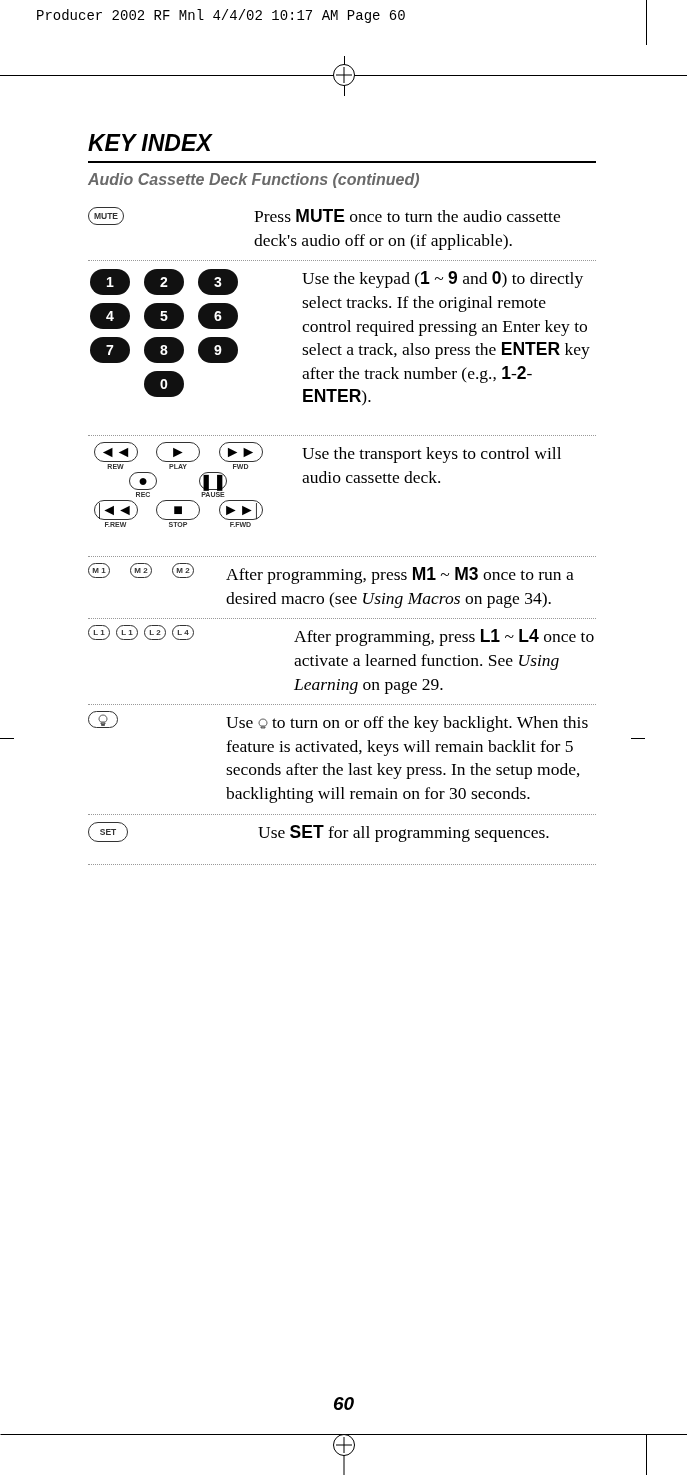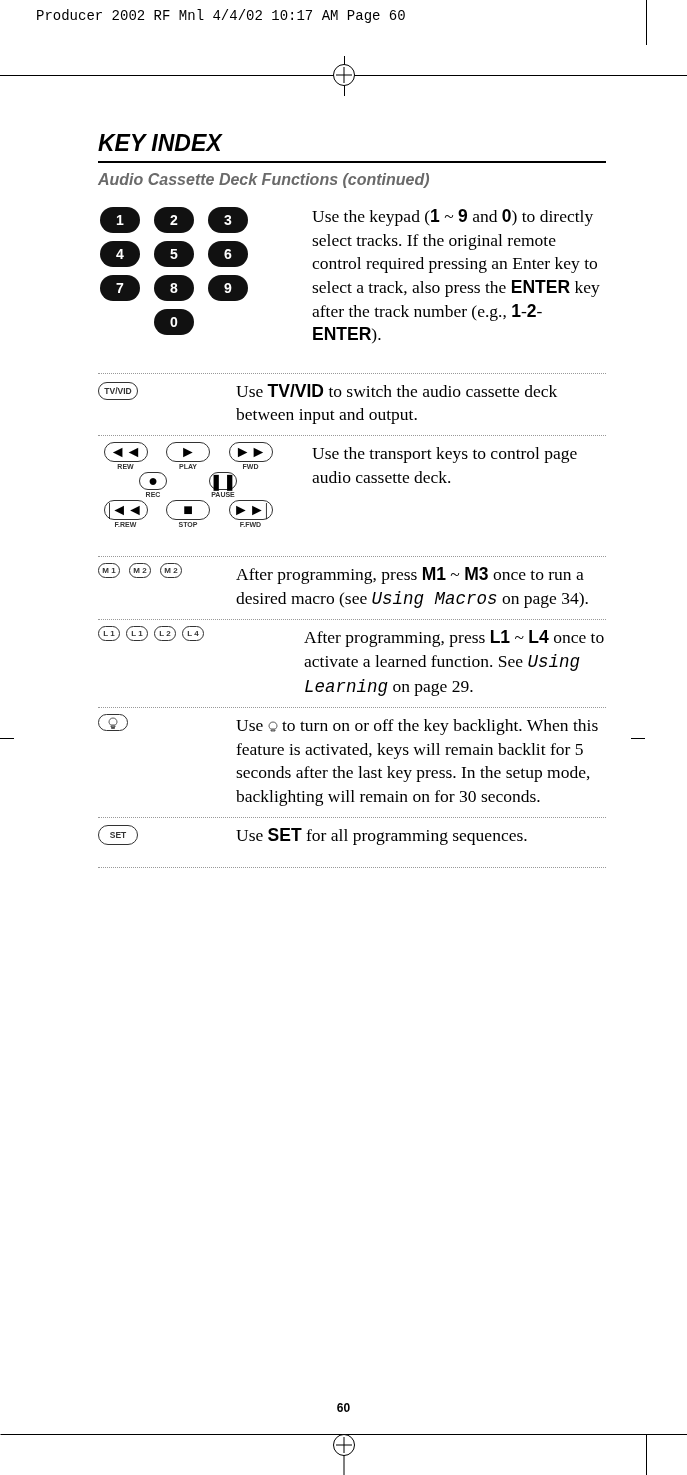--- a/index.html
+++ b/index.html
@@ -77,21 +77,21 @@
     position: absolute;
     right: 42px;
     top: 50%;
     width: 14px;
     height: 1px;
     background: #000;
   }
   .page {
     position: absolute;
     top: 130px;
-    left: 98px;
+    left: 88px;
     width: 508px;
   }
   .section-title {
     font-family: Arial, Helvetica, sans-serif;
     font-weight: bold;
     font-size: 23px;
     font-style: italic;
     color: #000;
   }
   .rule {
@@ -122,21 +122,20 @@
     color: #000;
     flex: 1;
     padding-left: 8px;
   }
   .desc .bold {
     font-family: Arial, Helvetica, sans-serif;
     font-weight: bold;
   }
   .desc .italic {
     font-style: italic;
-    font-family: Liberation Mono, monospace;
   }
   .pill {
     display: inline-flex;
     align-items: center;
     justify-content: center;
     border: 1.5px solid #333;
     border-radius: 50px;
     font-family: Arial, Helvetica, sans-serif;
     font-size: 8.5px;
     font-weight: bold;
@@ -198,34 +197,35 @@
   .tbtn.small { width: 26px; height: 16px; }
   .tlbl {
     font-family: Arial, sans-serif;
     font-size: 7px;
     font-weight: bold;
     color: #333;
     margin-top: 1px;
   }
   .m-row {
     display: flex;
-    gap: 9px;
+    gap: 20px;
   }
   .l-row {
     display: flex;
     gap: 6px;
   }
   .page-num {
     position: absolute;
     bottom: 60px;
     left: 50%;
     transform: translateX(-50%);
     font-family: Arial, sans-serif;
     font-weight: bold;
-    font-size: 12px;
+    font-size: 19px;
+    font-style: italic;
   }
   .crop-bottom {
     position: absolute;
     bottom: 0;
     left: 50%;
     transform: translateX(-50%);
     width: 100%;
     height: 40px;
     border-top: 1px solid #000;
   }
@@ -285,20 +285,28 @@
 <div class="crop-top-line"></div>
 <div class="crop-top-circle"></div>
 <div class="side-tick-left"></div>
 <div class="side-tick-right"></div>
 
 <div class="page">
   <div class="section-title">KEY INDEX</div>
   <div class="rule"></div>
   <div class="subsection">Audio Cassette Deck Functions (continued)</div>
 
+  <div class="row">
+    <div class="icon-col" style="width:158px;">
+      <span class="pill pill-mute">MUTE</span>
+    </div>
+    <div class="desc">
+      <span>Press </span><span class="bold">MUTE</span><span> once to turn the audio cassette deck's audio off or on (if applicable).</span>
+    </div>
+  </div>
 
   <div class="row" style="padding-bottom:26px;">
     <div class="icon-col" style="width:190px;">
       <div class="keypad">
         <div class="numkey">1</div>
         <div class="numkey">2</div>
         <div class="numkey">3</div>
         <div class="numkey">4</div>
         <div class="numkey">5</div>
         <div class="numkey">6</div>
@@ -306,28 +314,20 @@
         <div class="numkey">8</div>
         <div class="numkey">9</div>
         <div class="numkey zero">0</div>
       </div>
     </div>
     <div class="desc" style="padding-left:24px;">
       <span>Use the keypad (</span><span class="bold">1</span><span> ~ </span><span class="bold">9</span><span> and </span><span class="bold">0</span><span>) to directly select tracks. If the original remote control required pressing an Enter key to select a track, also press the </span><span class="bold">ENTER</span><span> key after the track number (e.g., </span><span class="bold">1</span><span>-</span><span class="bold">2</span><span>-</span><span class="bold">ENTER</span><span>).</span>
     </div>
   </div>
 
-  <div class="row">
-    <div class="icon-col" style="width:130px;">
-      <span class="pill pill-small">TV/VID</span>
-    </div>
-    <div class="desc">
-      <span>Use </span><span class="bold">TV/VID</span><span> to switch the audio cassette deck between input and output.</span>
-    </div>
-  </div>
 
   <div class="row" style="padding-bottom:26px;">
     <div class="icon-col" style="width:190px;">
       <div class="transport">
         <div class="trow">
           <div class="tkey">
               <div class="tbtn">◄◄</div>
               <div class="tlbl">REW</div>
             </div>
           <div class="tkey">
@@ -358,21 +358,21 @@
               <div class="tbtn">■</div>
               <div class="tlbl">STOP</div>
             </div>
           <div class="tkey">
               <div class="tbtn">►►|</div>
               <div class="tlbl">F.FWD</div>
             </div>
         </div>
       </div>
     </div>
-    <div class="desc" style="padding-left:24px;">Use the transport keys to control page audio cassette deck.</div>
+    <div class="desc" style="padding-left:24px;">Use the transport keys to control will audio cassette deck.</div>
   </div>
 
   <div class="row">
     <div class="icon-col" style="width:130px;">
       <div class="m-row">
         <span class="pill pill-round">M 1</span>
         <span class="pill pill-round">M 2</span>
         <span class="pill pill-round">M 2</span>
       </div>
     </div>
@@ -403,21 +403,21 @@
           </svg>
       </span>
     </div>
     <div class="desc">
       <span>Use </span><svg width="10" height="12" viewBox="0 0 10 12" style="vertical-align:middle;">
           <path d="M5 1 C2.5 1 1 3 1 5 C1 6.5 2 7 2.5 8 L7.5 8 C8 7 9 6.5 9 5 C9 3 7.5 1 5 1 Z M3 9 L7 9 L7 10 L3 10 Z" fill="none" stroke="#333" stroke-width="0.8"></path>
         </svg><span> to turn on or off the key backlight. When this feature is activated, keys will remain backlit for 5 seconds after the last key press. In the setup mode, backlighting will remain on for 30 seconds.</span>
     </div>
   </div>
 
-  <div class="row" style="padding-bottom:20px;">
+  <div class="row" style="padding-bottom:20px;gap:32px;">
     <div class="icon-col" style="width:130px;">
       <span class="pill pill-set">SET</span>
     </div>
     <div class="desc">
       <span>Use </span><span class="bold">SET</span><span> for all programming sequences.</span>
     </div>
   </div>
 
 </div>
 

